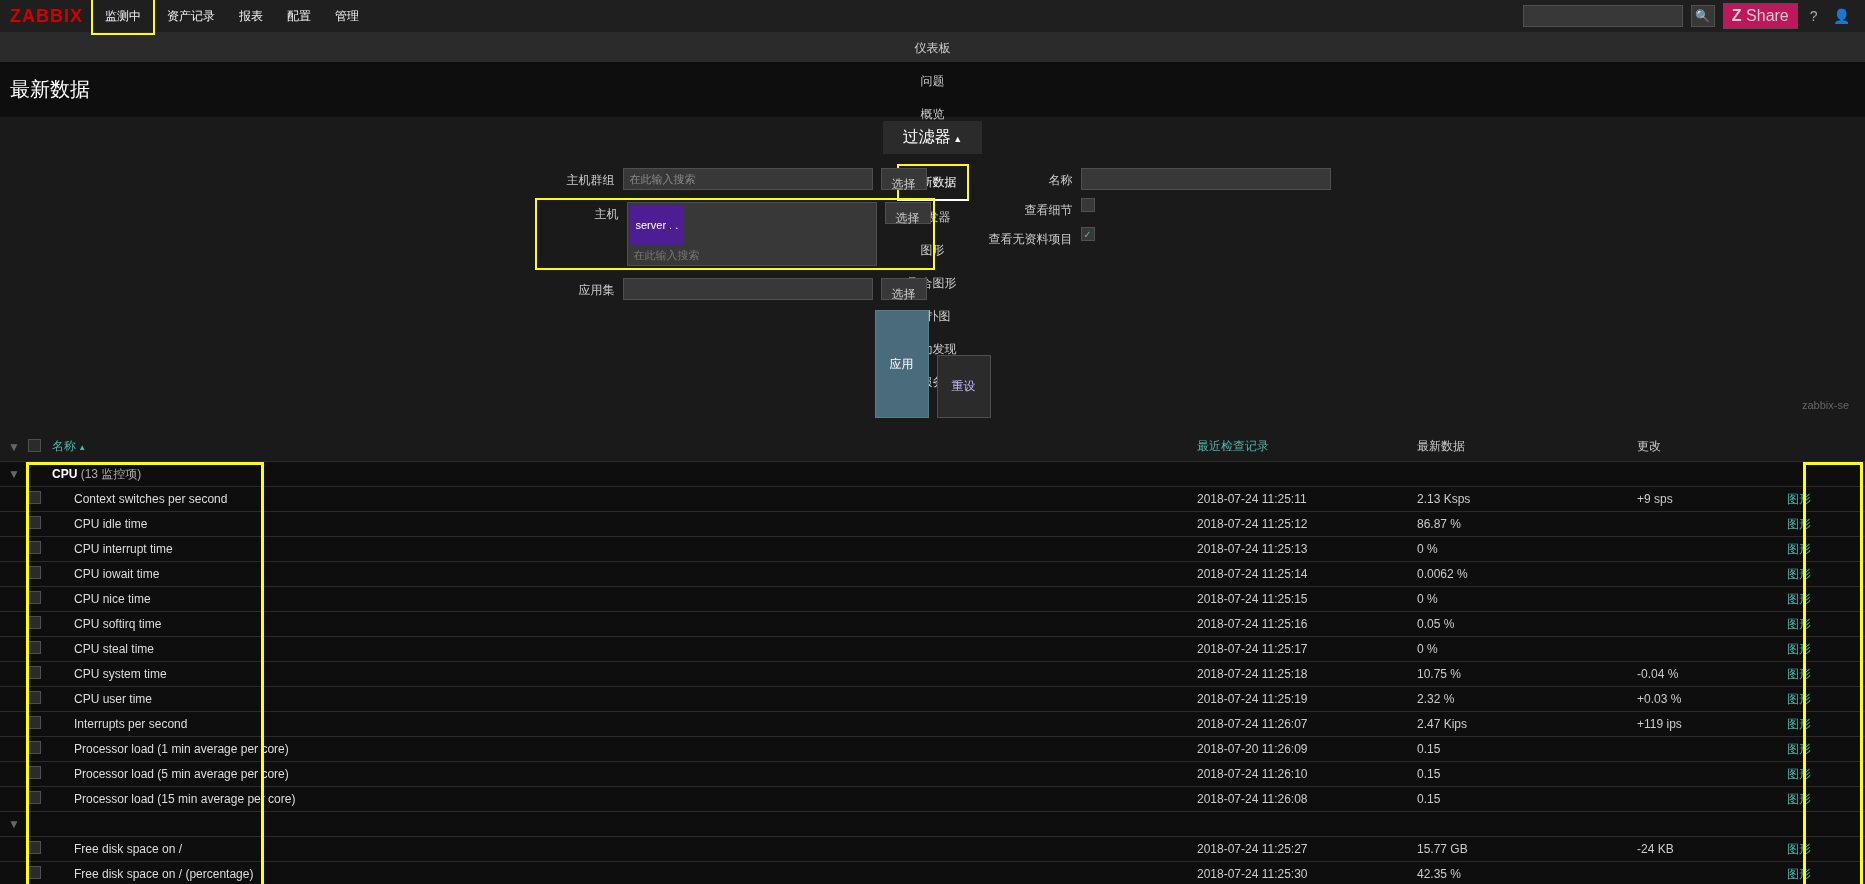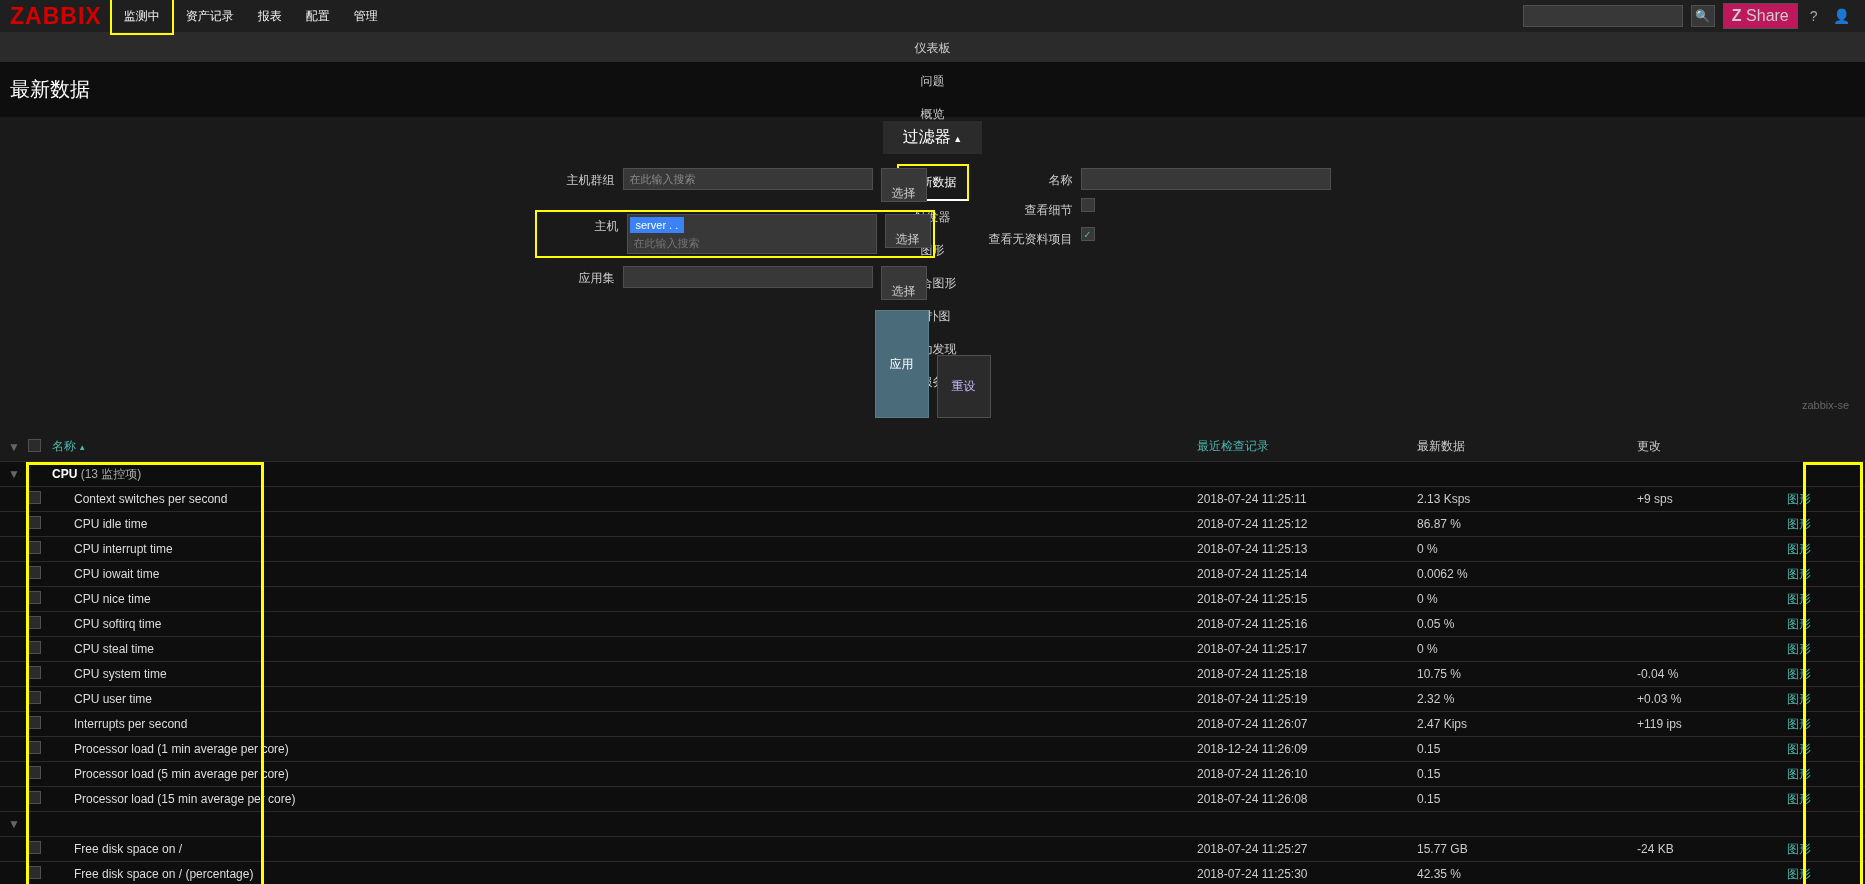--- a/index.html
+++ b/index.html
@@ -1,18 +1,18 @@
 <!DOCTYPE html>
 <html><head>
 <meta charset="utf-8">
 <style>
 * { margin: 0; padding: 0; box-sizing: border-box; }
 body { background: #0e0e0e; color: #f2f2f2; font-family: Arial, sans-serif; font-size: 12px; width: 1865px; }
 .top-nav { background: #1f1f1f; height: 32px; display: flex; align-items: center; padding: 0 10px; }
-.logo { color: #d40000; font-weight: bold; font-size: 23px; letter-spacing: 1px; margin-right: 8px; }
+.logo { color: #d40000; font-weight: bold; font-size: 18px; letter-spacing: 1px; margin-right: 8px; }
 .top-nav-item { color: #f2f2f2; padding: 8px 12px; cursor: pointer; font-size: 12px; }
 .highlight-box { border: 2px solid yellow; }
 .top-right { margin-left: auto; display: flex; align-items: center; gap: 8px; }
 .search-box { background: #383838; border: 1px solid #4f4f4f; width: 160px; height: 22px; }
 .search-icon-btn { background: #383838; border: 1px solid #4f4f4f; width: 24px; height: 22px; display: flex; align-items: center; justify-content: center; cursor: pointer; color: #aaa; }
 .share-btn { background: #be185d; border: 1px solid #4f4f4f; padding: 3px 8px; color: #ccc; cursor: pointer; font-size: 16px; }
 .icon-btn { color: #aaa; cursor: pointer; font-size: 14px; padding: 0 4px; }
 .sub-nav { background: #2b2b2b; height: 30px; display: flex; align-items: center; padding: 0 10px; flex-direction: column; }
 .sub-nav-item { color: #ccc; padding: 8px 10px; cursor: pointer; font-size: 12px; }
 .sub-nav-item.active { color: #fff; border-bottom: 2px solid #fff; }
@@ -22,23 +22,23 @@
 .filter-tab-row { display: flex; justify-content: center; padding-top: 4px; }
 .filter-tab { background: #2b2b2b; padding: 6px 20px; color: #fff; cursor: pointer; font-size: 16px; }
 .filter-tab::after { content: " ▲"; font-size: 9px; }
 .filter-body { display: flex; justify-content: center; gap: 28px; padding: 14px 0 10px 0; }
 .filter-col { display: flex; flex-direction: column; gap: 8px; }
 .filter-row { display: flex; align-items: flex-start; gap: 8px; }
 .filter-label { width: 80px; text-align: right; color: #ccc; padding-top: 4px; font-size: 12px; }
 .filter-input { background: #383838; border: 1px solid #4f4f4f; color: #ccc; width: 250px; height: 22px; padding: 2px 6px; font-size: 11px; }
 .filter-input::placeholder { color: #888; }
 .multiselect { background: #383838; border: 1px solid #4f4f4f; width: 250px; padding: 2px; display: flex; flex-direction: column; gap: 2px; }
-.ms-tag { background: #3b82f6; color: #fff; padding: 2px 6px; display: inline-block; font-size: 11px; width: fit-content; }
+.ms-tag { background: #4c1d95; color: #fff; padding: 14px 6px; display: inline-block; font-size: 11px; width: fit-content; }
 .ms-input { background: transparent; border: none; color: #888; font-size: 11px; padding: 2px 4px; outline: none; }
-.select-btn { background: #383838; border: 1px solid #4f4f4f; color: #ccc; padding: 16px 10px; cursor: pointer; font-size: 12px; height: 22px; }
+.select-btn { background: #383838; border: 1px solid #4f4f4f; color: #ccc; padding: 7px 10px; cursor: pointer; font-size: 12px; height: 22px; }
 .checkbox { width: 14px; height: 14px; background: #383838; border: 1px solid #4f4f4f; display: inline-flex; align-items: center; justify-content: center; cursor: pointer; color: #4db6ac; font-size: 10px; }
 .filter-buttons { display: flex; justify-content: center; gap: 8px; }
 .btn-apply { background: #4a6b7a; border: 1px solid #5a7b8a; color: #fff; padding: 5px 14px; cursor: pointer; font-size: 12px; }
 .btn-reset { background: #2b2b2b; border: 1px solid #4f4f4f; color: #c4b5fd; padding: 22px 14px; cursor: pointer; font-size: 12px; margin-top: 45px; }
 .data-table { width: 100%; }
 .table-header { display: flex; align-items: center; background: #1a1a1a; height: 30px; padding: 0 8px; border-bottom: 1px solid #2b2b2b; }
 .table-row { display: flex; align-items: center; padding: 0 8px; border-bottom: 1px solid #2b2b2b; height: 25px; }
 .col-expand { width: 20px; color: #666; cursor: pointer; }
 .col-check { width: 24px; }
 .chk { width: 13px; height: 13px; border: 1px solid #4f4f4f; background: #2b2b2b; cursor: pointer; display: inline-block; }
@@ -249,21 +249,21 @@
           <div class="col-name indent"><span class="item-name">Interrupts per second</span></div>
           <div class="col-lastcheck col-text">2018-07-24 11:26:07</div>
           <div class="col-lastdata col-text">2.47 Kips</div>
           <div class="col-change col-text">+119 ips</div>
           <div class="col-action"><span class="link">图形</span></div>
         </div>
         <div class="table-row">
           <div class="col-expand"></div>
           <div class="col-check"><span class="chk"></span></div>
           <div class="col-name indent"><span class="item-name">Processor load (1 min average per core)</span></div>
-          <div class="col-lastcheck col-text">2018-12-24 11:26:09</div>
+          <div class="col-lastcheck col-text">2018-07-20 11:26:09</div>
           <div class="col-lastdata col-text">0.15</div>
           <div class="col-change col-text"></div>
           <div class="col-action"><span class="link">图形</span></div>
         </div>
         <div class="table-row">
           <div class="col-expand"></div>
           <div class="col-check"><span class="chk"></span></div>
           <div class="col-name indent"><span class="item-name">Processor load (5 min average per core)</span></div>
           <div class="col-lastcheck col-text">2018-07-24 11:26:10</div>
           <div class="col-lastdata col-text">0.15</div>

